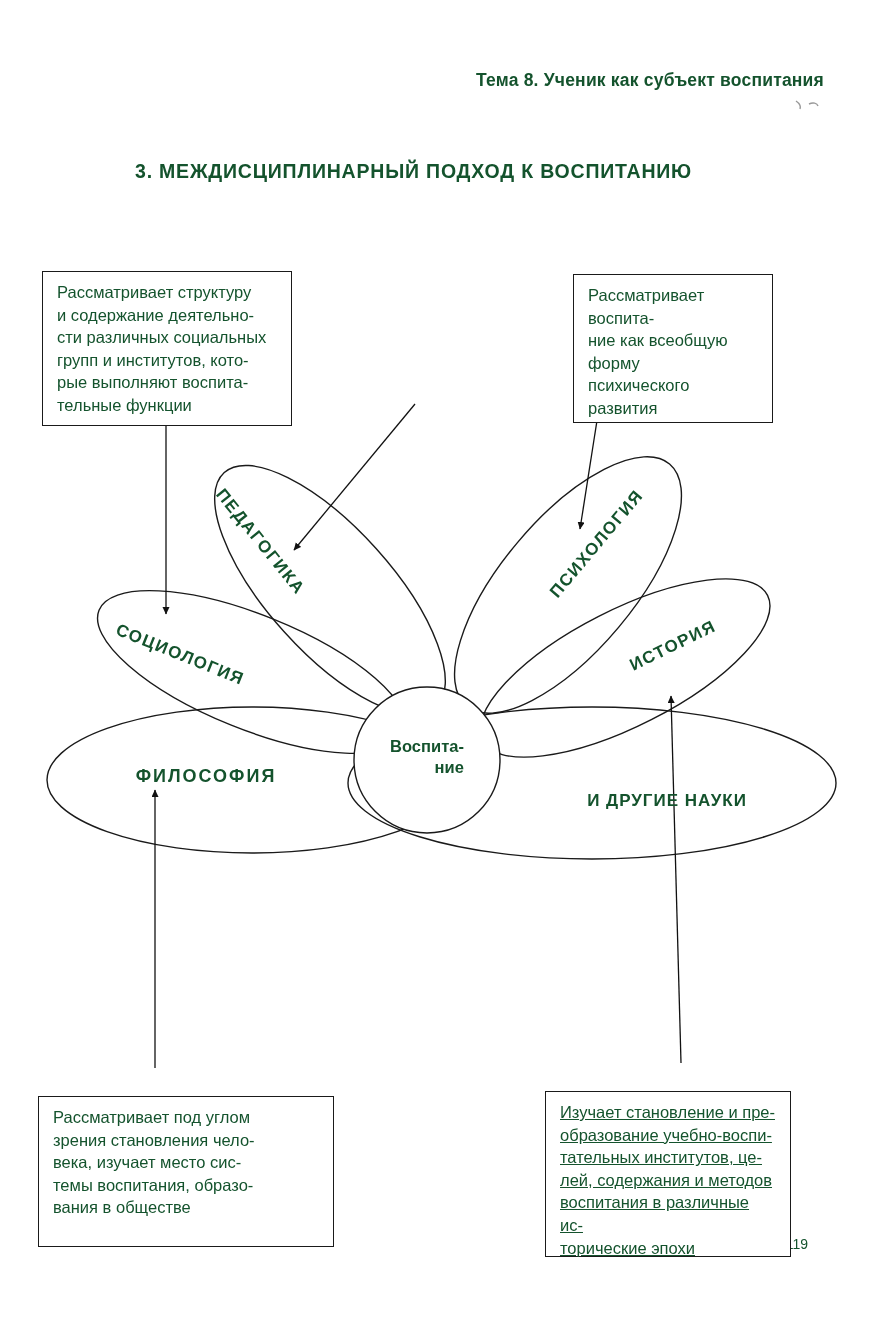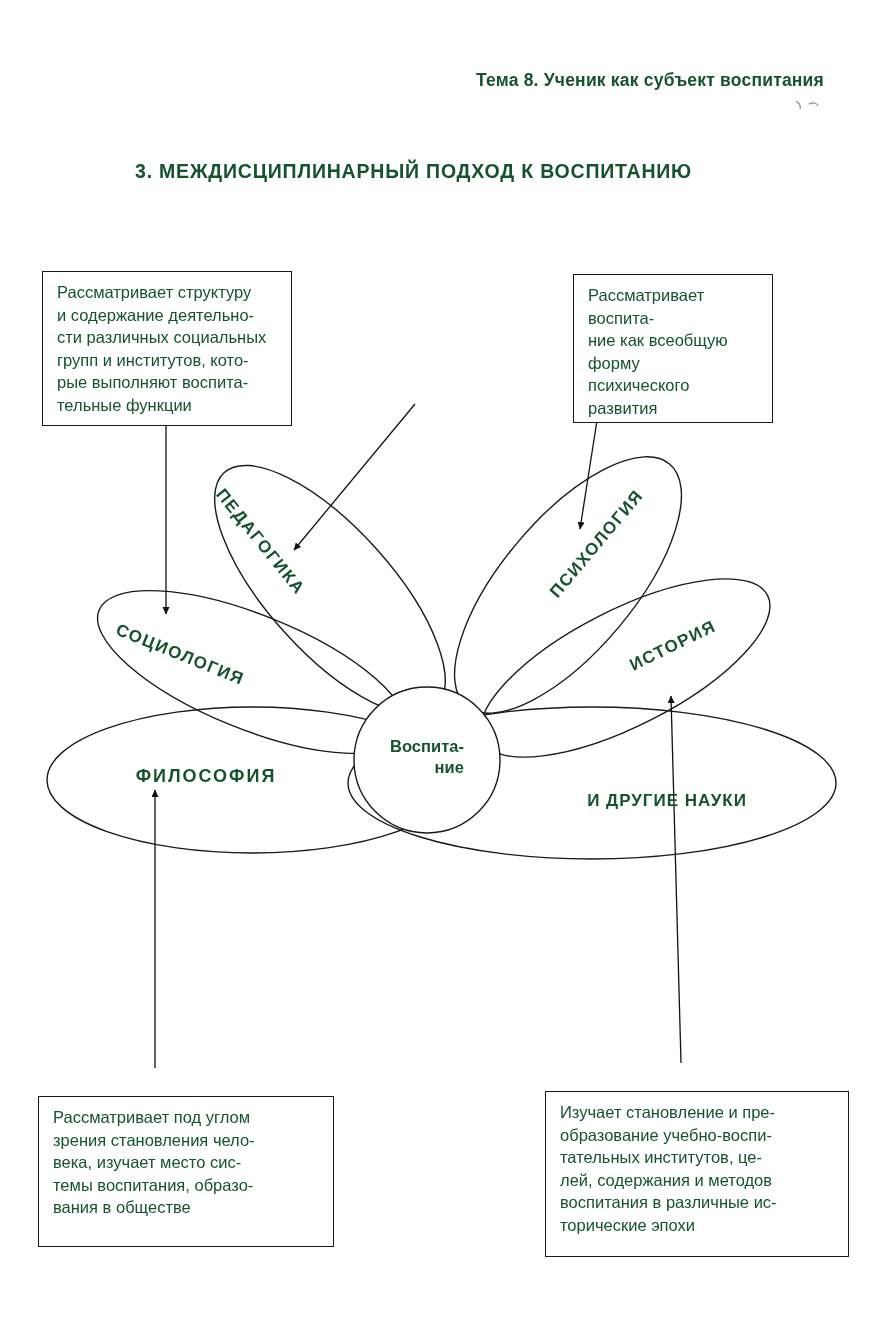--- a/index.html
+++ b/index.html
@@ -40,21 +40,21 @@
     font-size: 16.5px;
     line-height: 1.37;
     white-space: pre-line;
     z-index: 3;
     margin-top: 28px;
   }
   #box-sociology   { left: 42px;  top: 243px;  width: 250px; height: 155px; }
   #box-pedagogy    { left: 310px; top: 243px;  width: 236px; height: 161px; }
   #box-psychology  { left: 573px; top: 246px;  width: 200px; height: 149px; }
   #box-philosophy  { left: 38px;  top: 1068px; width: 296px; height: 151px; }
-  #box-history     { left: 545px; top: 1063px; width: 304px; height: 166px; }
+  #box-history     { left: 545px; top: 1063px; width: 246px; height: 166px; text-decoration: underline; }
   svg.diagram-canvas {
     position: absolute;
     left: 0; top: 0;
     z-index: 1;
   }
   .petal-label {
     position: absolute;
     z-index: 2;
     font-weight: bold;
     font-size: 17px;

